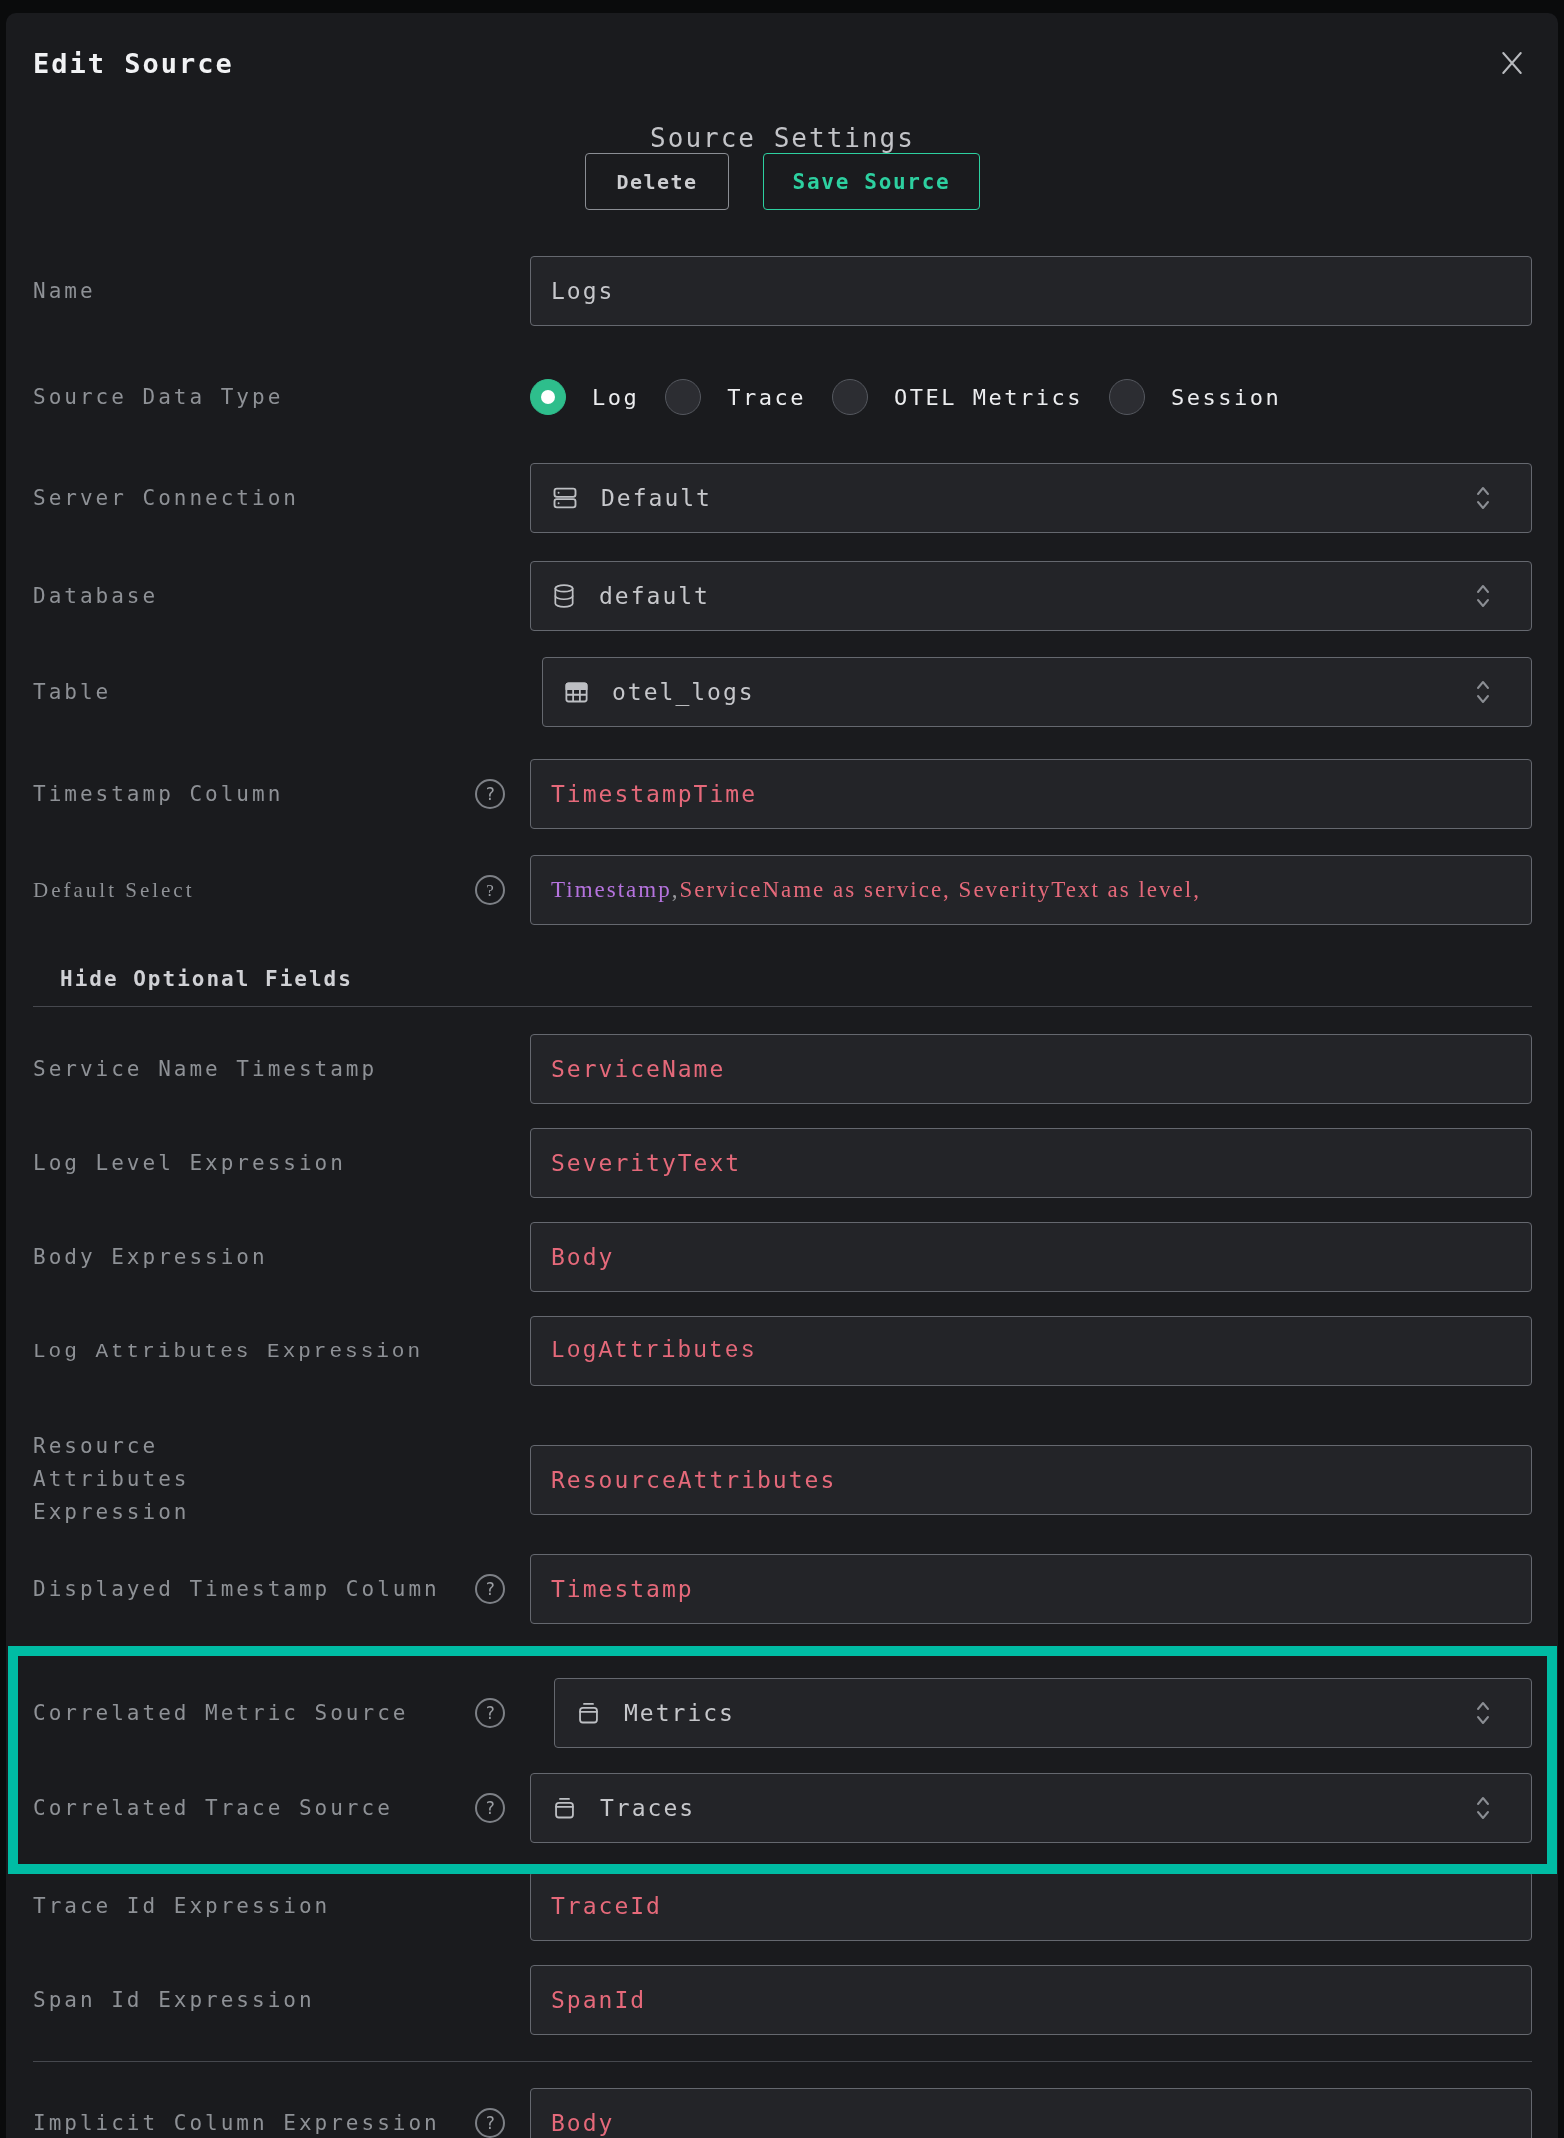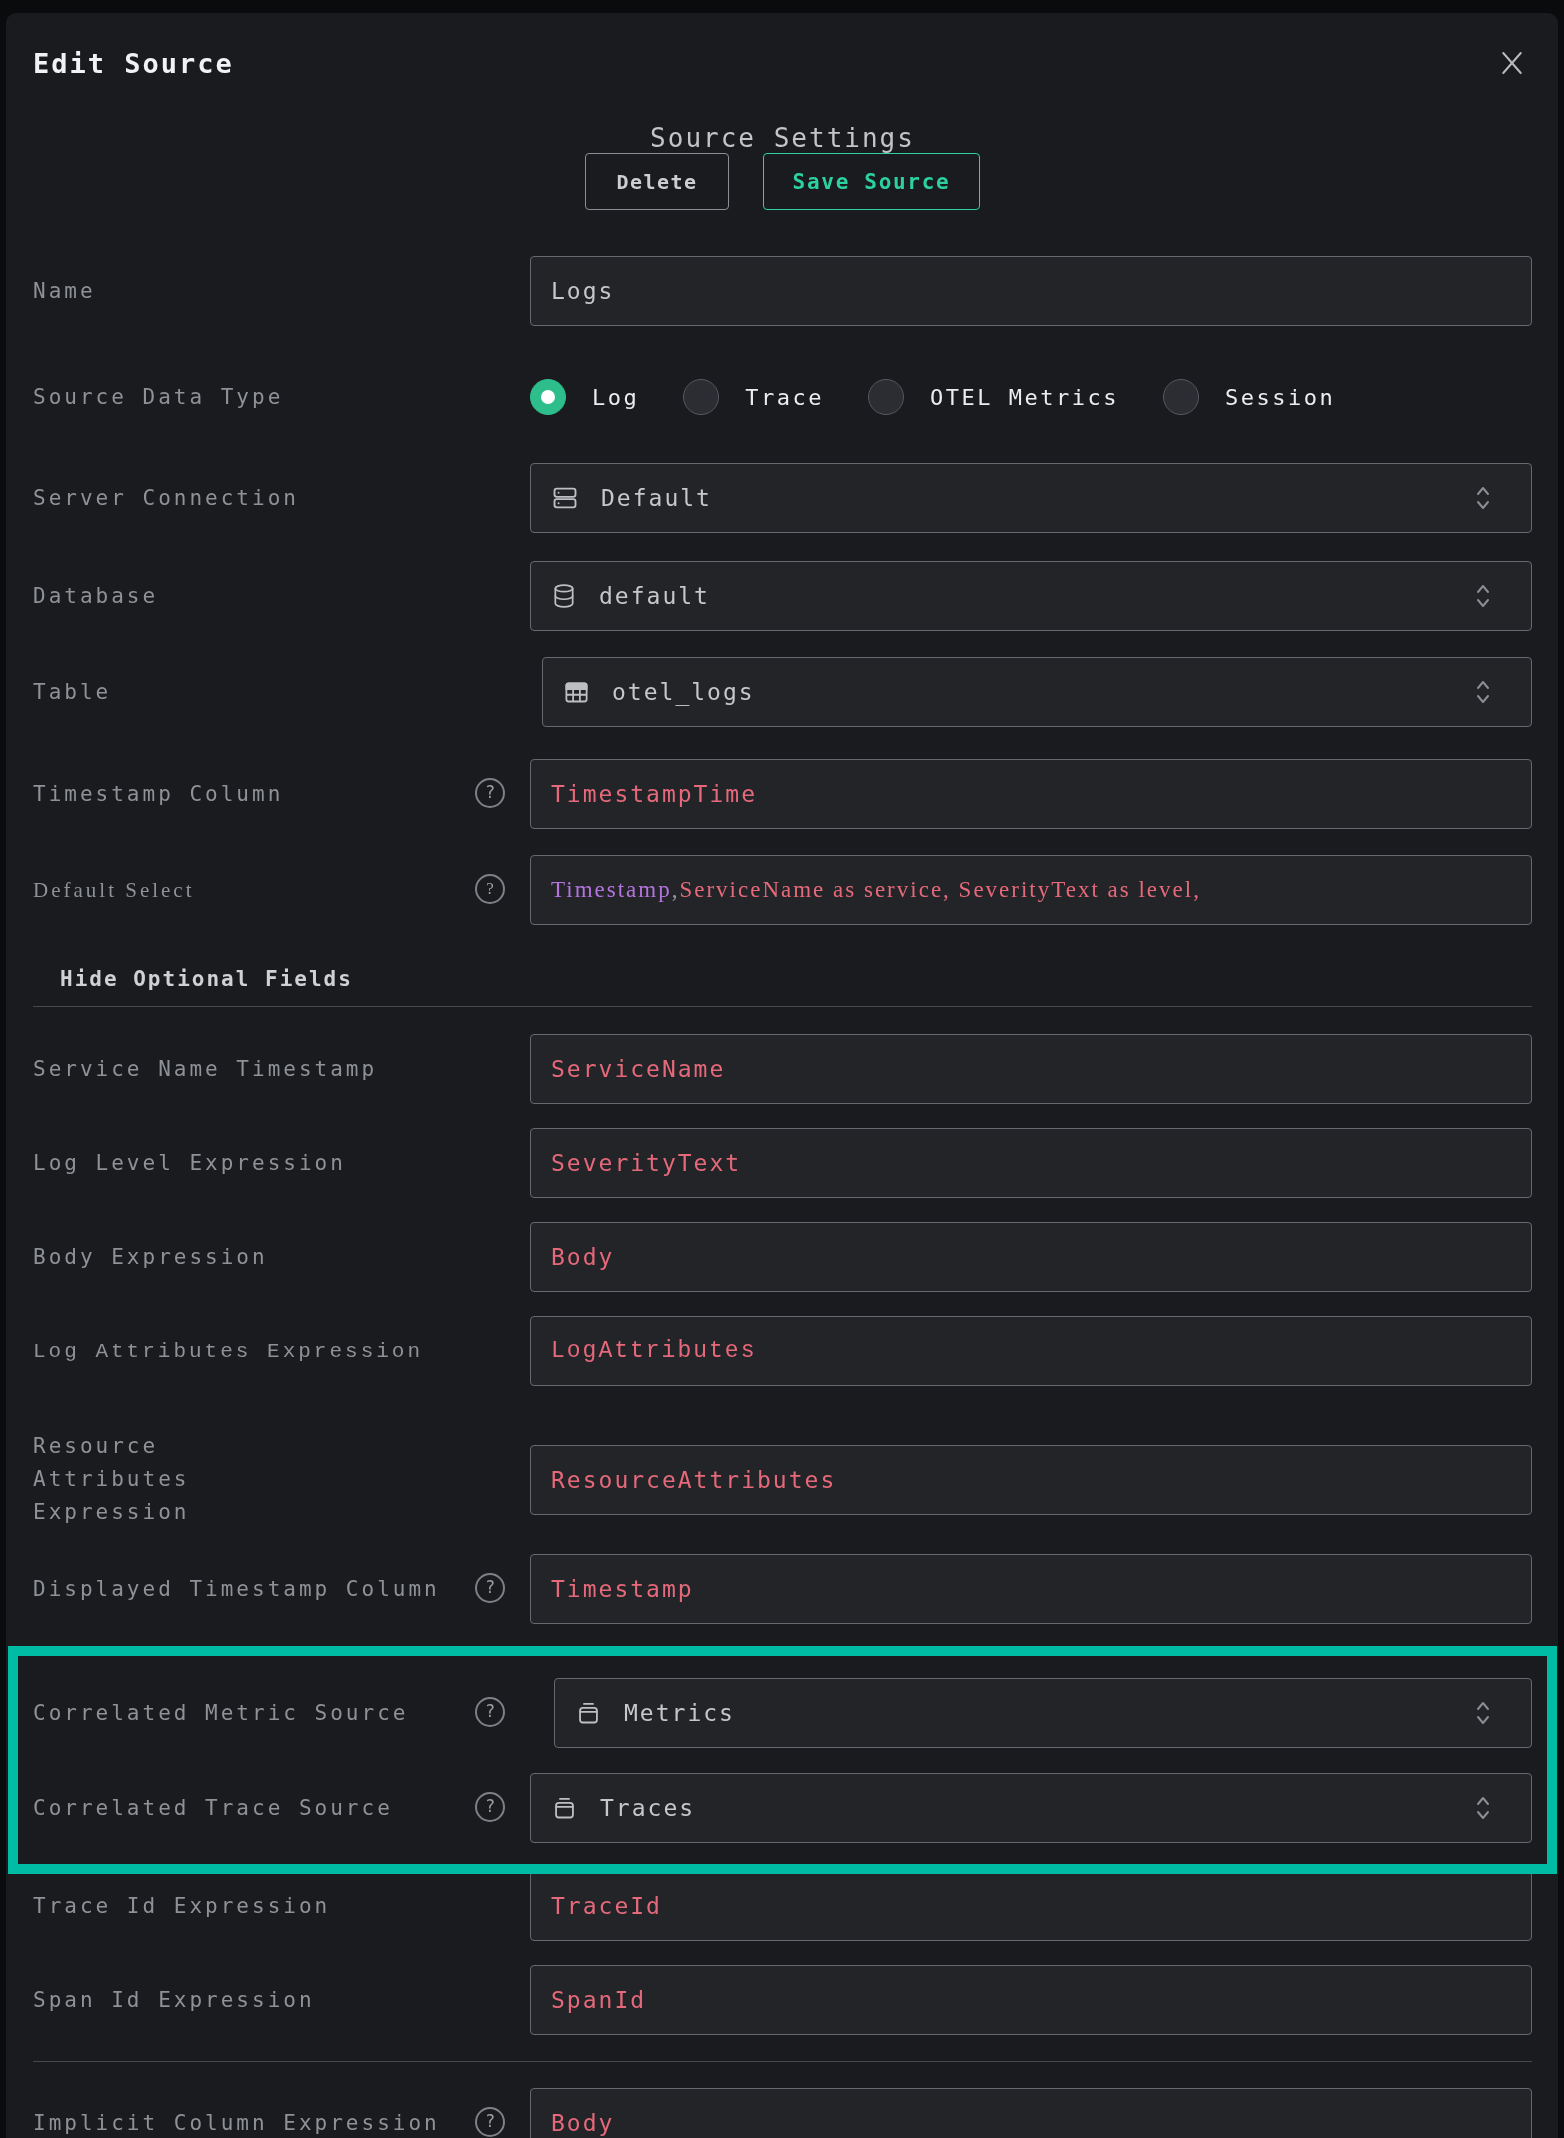--- a/index.html
+++ b/index.html
@@ -24,21 +24,21 @@
          display:flex; align-items:center; justify-content:center;
          font-family:inherit; font-weight:bold; }
   .btn-delete { width:144px; border:1px solid #8B8E94; color:#CDCED1;
                 font-size:20px; letter-spacing:1.5px; }
   .btn-save { width:217px; border:1px solid #2DD0A0; color:#2DD0A0;
               font-size:21px; letter-spacing:1.7px; }
 
   
   .form { margin-top:75px; }
   .row { display:flex; align-items:center; margin-bottom:26px; }
-  .row-label { width:497px; flex-shrink:0; display:flex; 
+  .row-label { width:497px; flex-shrink:0; display:flex; align-items:center;
                justify-content:space-between; padding-right:25px;
                color:#8E9196; font-size:21px; letter-spacing:3px; line-height:33px; }
   .label-wrap span.lbl { display:inline-block; max-width:250px; }
   .control { flex:1; min-width:0; }
 
   .tbox { height:70px; background:#232428; border:1px solid #65686F; border-radius:4px;
           display:flex; align-items:center; padding:0 20px; font-size:23px;
           letter-spacing:2px; color:#C6C7CB; white-space:nowrap; overflow:hidden; }
   .code { color:#E5697A; }
   .tok-purple { color:#B573DE; }
@@ -49,21 +49,21 @@
   .selectbox .sel-icon { display:flex; align-items:center; margin-right:22px; flex-shrink:0; }
   .selectbox .sel-value { flex:1; }
   .selectbox .sel-chevrons { flex-shrink:0; margin-right:18px; display:flex; align-items:center; }
 
   
   .help { width:30px; height:30px; border:2px solid #7D8086; border-radius:50%;
           color:#9A9DA2; font-size:17px; display:flex; align-items:center;
           justify-content:center; flex-shrink:0; letter-spacing:0; cursor:pointer; }
 
   
-  .radio-row-control { display:flex; align-items:center; height:70px; gap:44px; }
+  .radio-row-control { display:flex; align-items:center; height:70px; gap:26px; }
   .radio-item { display:flex; align-items:center; gap:26px; cursor:pointer; }
   .radio-circle { width:36px; height:36px; border-radius:50%; background:#2C2D32;
                   border:1px solid #55585F; flex-shrink:0;
                   display:flex; align-items:center; justify-content:center; }
   .radio-circle.checked { background:#2EBE8C; border-color:#2EBE8C; }
   .radio-dot { width:14px; height:14px; border-radius:50%; background:#ffffff; }
   .radio-label { color:#ECEDEF; font-size:22px; letter-spacing:2.5px; font-weight:500; }
 
   
   .section-header { margin:43px 0 0 27px; color:#D0D1D5; font-size:21px;

